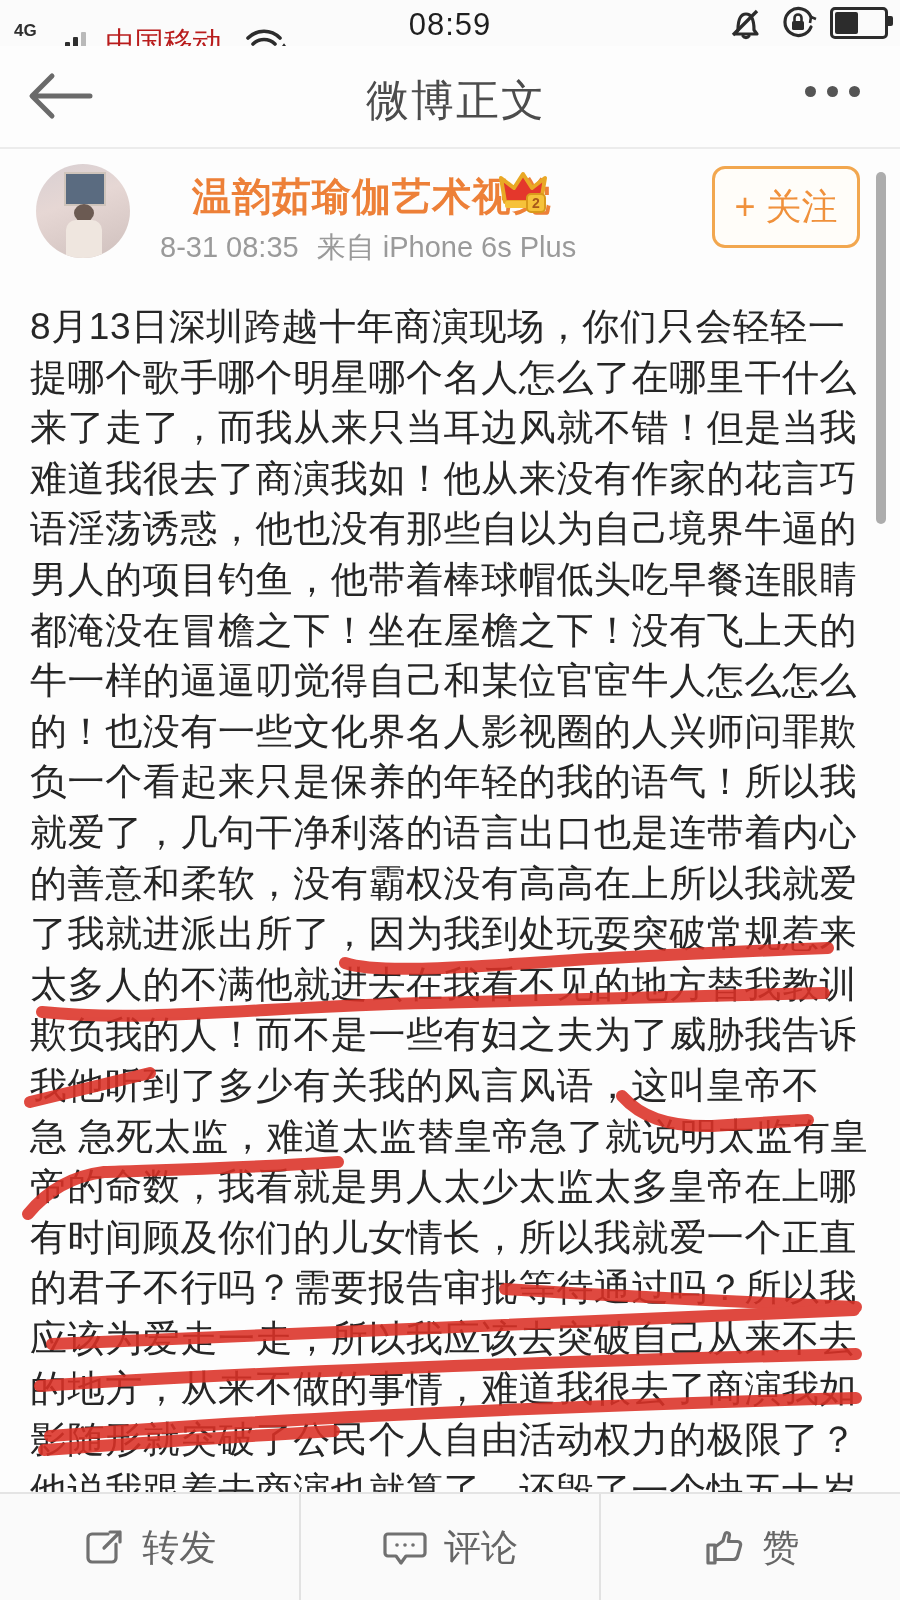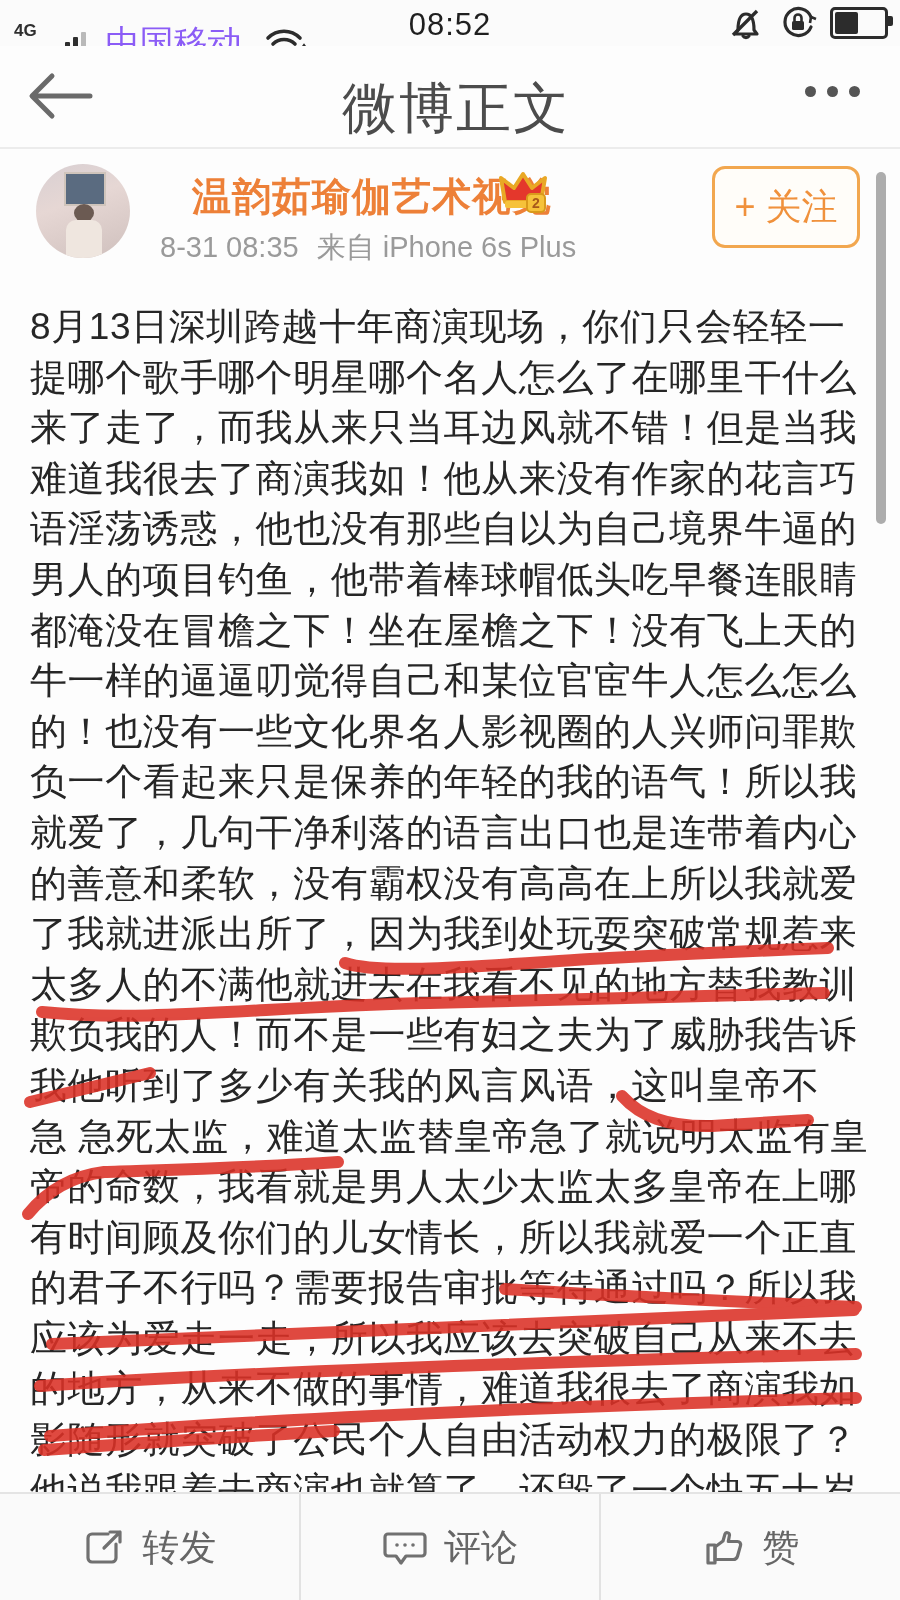--- a/index.html
+++ b/index.html
@@ -9,29 +9,29 @@
     font-family:"Liberation Sans","DejaVu Sans",sans-serif;
     color:#2a2a2a;
   }
   
   .statusbar{position:absolute;top:0;left:0;right:0;height:46px;background:#fbfbfb;}
   .sb-left{position:absolute;left:14px;top:22px;display:flex;align-items:center;gap:20px;}
   .sig{display:flex;align-items:flex-end;gap:3px;height:26px;padding-bottom:3px;}
   .sig i{display:block;width:5px;background:#2f2f2f;border-radius:1px;}
   .sig i.s1{height:7px}.sig i.s2{height:12px}.sig i.s3{height:17px}.sig i.s4{height:22px;background:#b9b9b9}
   .net{font-size:17px;font-weight:bold;color:#2f2f2f;line-height:1;position:relative;top:-12px;}
-  .carrier{font-size:34px;color:#8b5cf6;line-height:40px;}
+  .carrier{font-size:29px;color:#b91c1c;line-height:40px;}
   .sb-right{position:absolute;right:12px;top:6px;display:flex;align-items:center;gap:12px;height:34px;}
   .sb-time{position:absolute;left:0;right:0;top:7px;text-align:center;font-size:31px;color:#1f1f1f;letter-spacing:1px;}
   .batt{position:relative;width:52px;height:26px;border:3px solid #2c2c2c;border-radius:5px;}
   .batt .fill{position:absolute;left:2px;top:2px;bottom:2px;width:45%;background:#2c2c2c;border-radius:2px;}
   .batt .nub{position:absolute;right:-8px;top:6px;width:5px;height:10px;background:#2c2c2c;border-radius:0 2px 2px 0;}
   
   .navbar{position:absolute;top:46px;left:0;right:0;height:101px;background:#fdfdfd;}
-  .nav-title{position:absolute;left:12px;right:0;top:26px;text-align:center;font-size:55px;color:#4c4c4c;letter-spacing:2px;}
+  .nav-title{position:absolute;left:12px;right:0;top:26px;text-align:center;font-size:43px;color:#4c4c4c;letter-spacing:2px;}
   .back{position:absolute;left:26px;top:22px;width:70px;height:56px;cursor:pointer;}
   .more{position:absolute;right:40px;top:40px;display:flex;gap:11px;cursor:pointer;}
   .more i{width:11px;height:11px;border-radius:50%;background:#555;}
   .hairline{position:absolute;top:147px;left:0;right:0;height:2px;background:#ececec;}
   
   .avatar{position:absolute;left:36px;top:164px;width:94px;height:94px;border-radius:50%;overflow:hidden;background:linear-gradient(160deg,#d8cfd2 0%,#e6d7d4 40%,#cfc0bd 100%);}
   .avatar .frame{position:absolute;left:28px;top:8px;width:38px;height:30px;background:#5a6b80;border:2px solid #cfc4bb;}
   .avatar .head{position:absolute;left:38px;top:40px;width:20px;height:18px;border-radius:50%;background:#6b5a52;}
   .avatar .body{position:absolute;left:30px;top:56px;width:36px;height:40px;border-radius:10px 10px 0 0;background:#efe6df;}
   .uname{position:absolute;left:160px;top:170px;font-size:39px;font-weight:bold;color:#ed8038;letter-spacing:1px;white-space:nowrap;margin-left:32px;}
@@ -66,21 +66,21 @@
           <i class="s4"></i>
         </span>
       <span class="carrier">中国移动</span>
       <svg width="44" height="36" viewBox="0 0 44 36" style="margin-left:2px">
         <path d="M4 14 C13 5 27 5 36 14" class="icon-g" style="stroke:#2c2c2c;stroke-width:3.6"></path>
         <path d="M9 20 C15 14 25 14 31 20" class="icon-g" style="stroke:#2c2c2c;stroke-width:3.6"></path>
         <circle cx="20" cy="27" r="3.4" fill="#2c2c2c"></circle>
         <path d="M34 22 v9 M31 28 l3 4 l3 -4 M40 31 v-9 M37 25 l3 -4 l3 4" stroke="#2c2c2c" stroke-width="2" fill="none"></path>
       </svg>
     </div>
-    <div class="sb-time">08:52</div>
+    <div class="sb-time">08:59</div>
     <div class="sb-right">
       <svg width="40" height="38" viewBox="0 0 40 38">
         <path d="M12 26 C12 16 14 10 20 10 C26 10 28 16 28 26 L31 30 H9 Z" class="icon-g" style="stroke:#2c2c2c"></path>
         <path d="M17 32 a3.5 3.5 0 0 0 6 0" class="icon-g" style="stroke:#2c2c2c"></path>
         <path d="M7 31 L31 7" stroke="#2c2c2c" stroke-width="3.4" fill="none"></path>
       </svg>
       <svg width="40" height="40" viewBox="0 0 40 40">
         <path d="M33 24 A13.5 13.5 0 1 1 33 14" class="icon-g" style="stroke:#2c2c2c"></path>
         <path d="M33 14 l5 2 M33 14 l-1 6" stroke="#2c2c2c" stroke-width="2.6" fill="none"></path>
         <rect x="14" y="18" width="12" height="9" rx="1.5" fill="#2c2c2c"></rect>

